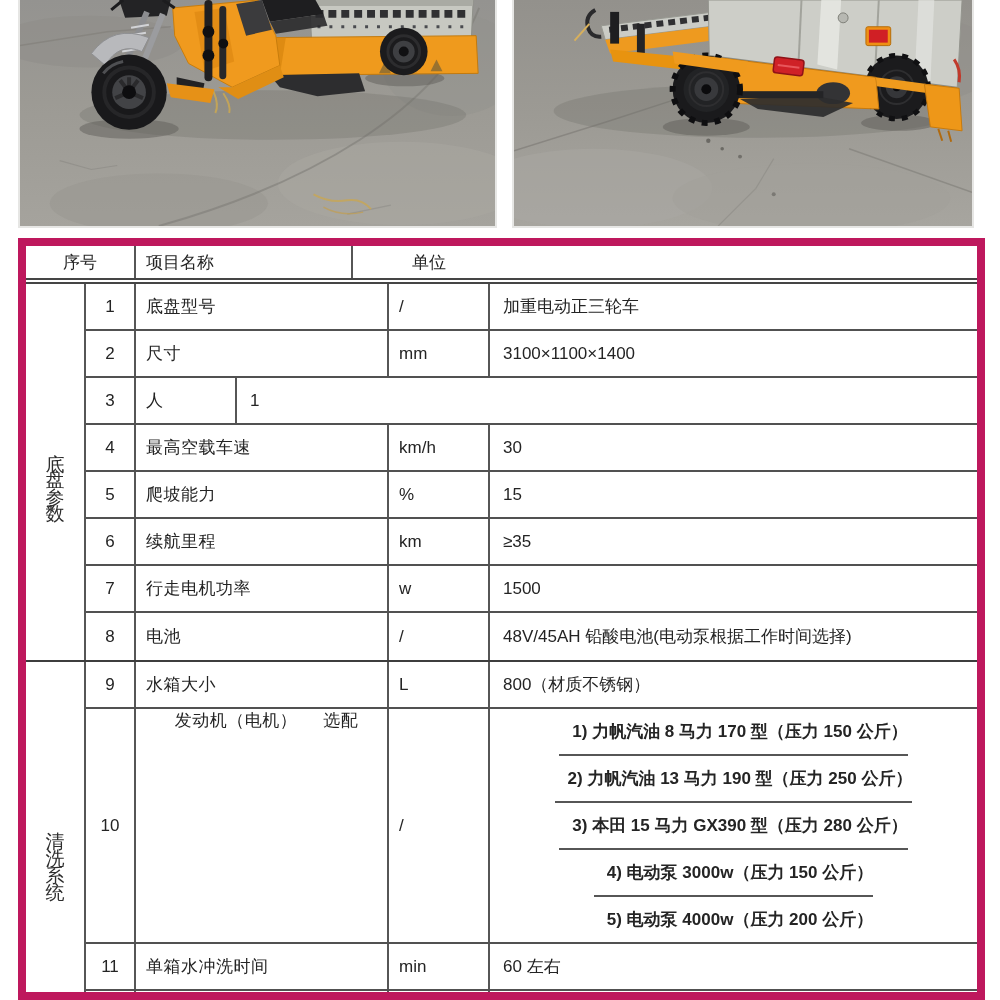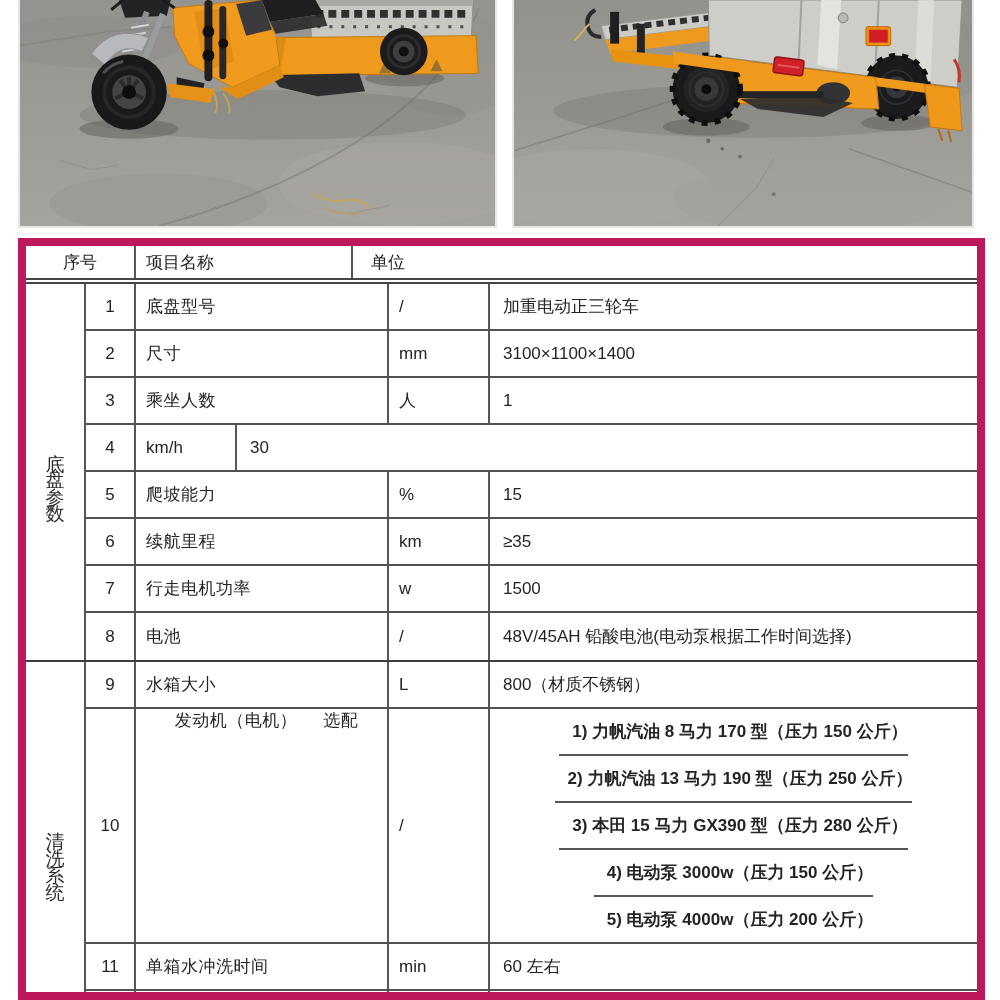--- a/index.html
+++ b/index.html
@@ -15,21 +15,21 @@
   .photo svg { display:block; width:100%; height:100%; }
 
   
   .spec-table { position:absolute; left:18px; top:238px; width:967px; height:762px;
                 border:8px solid #be185d; overflow:hidden; background:#fff; font-size:17px; }
   .t-header { display:flex; height:38px; border-bottom:6px double #454545; }
   .th { display:flex; align-items:center; border-right:2px solid #565656; padding-left:10px; }
   .th:last-child { border-right:none; }
   .th.c-idx   { width:110px; justify-content:center; padding-left:0; }
   .th.c-item  { width:217px; }
-  .th.c-unit  { width:101px; padding-left:18px; }
+  .th.c-unit  { width:101px; padding-left:18px;margin-left:41px; }
   .th.c-param { flex:1; padding-left:12px; }
 
   .t-group { display:flex; }
   .t-group.g1 { border-bottom:2px solid #3d3d3d; }
   .group-label-cell { width:60px; border-right:2px solid #565656;
                       display:flex; align-items:center; justify-content:center; }
   .v-label { writing-mode:vertical-rl; text-orientation:upright;
              font-size:19px; letter-spacing:17px; color:#2d2d2d; }
   .group-rows { flex:1; display:flex; flex-direction:column; }
 
@@ -249,26 +249,26 @@
           <div class="cell c-paramb">加重电动正三轮车</div>
         </div>
         <div class="t-row">
           <div class="cell c-no">2</div>
           <div class="cell c-itemb">尺寸</div>
           <div class="cell c-unitb">mm</div>
           <div class="cell c-paramb">3100×1100×1400</div>
         </div>
         <div class="t-row">
           <div class="cell c-no">3</div>
-          <div class="cell c-itemb">乘坐人数</div>
           <div class="cell c-unitb">人</div>
           <div class="cell c-paramb">1</div>
         </div>
         <div class="t-row">
           <div class="cell c-no">4</div>
+          <div class="cell c-itemb">最高空载车速</div>
           <div class="cell c-unitb">km/h</div>
           <div class="cell c-paramb">30</div>
         </div>
         <div class="t-row">
           <div class="cell c-no">5</div>
           <div class="cell c-itemb">爬坡能力</div>
           <div class="cell c-unitb">%</div>
           <div class="cell c-paramb">15</div>
         </div>
         <div class="t-row">

